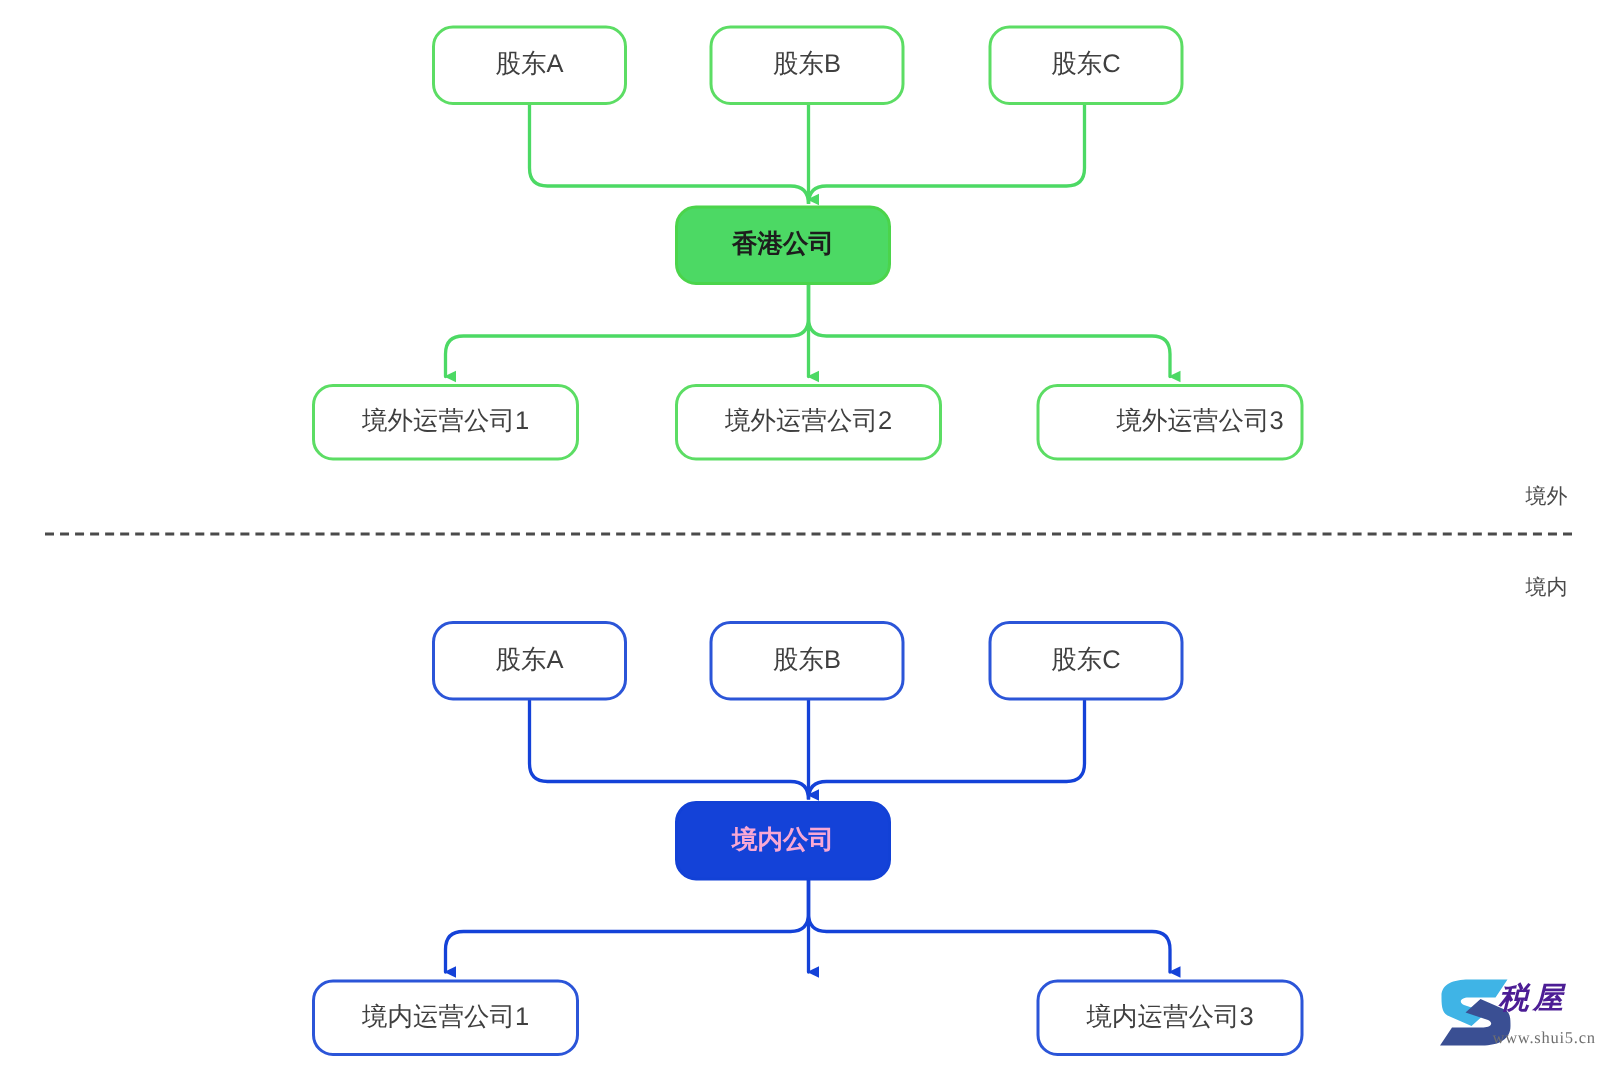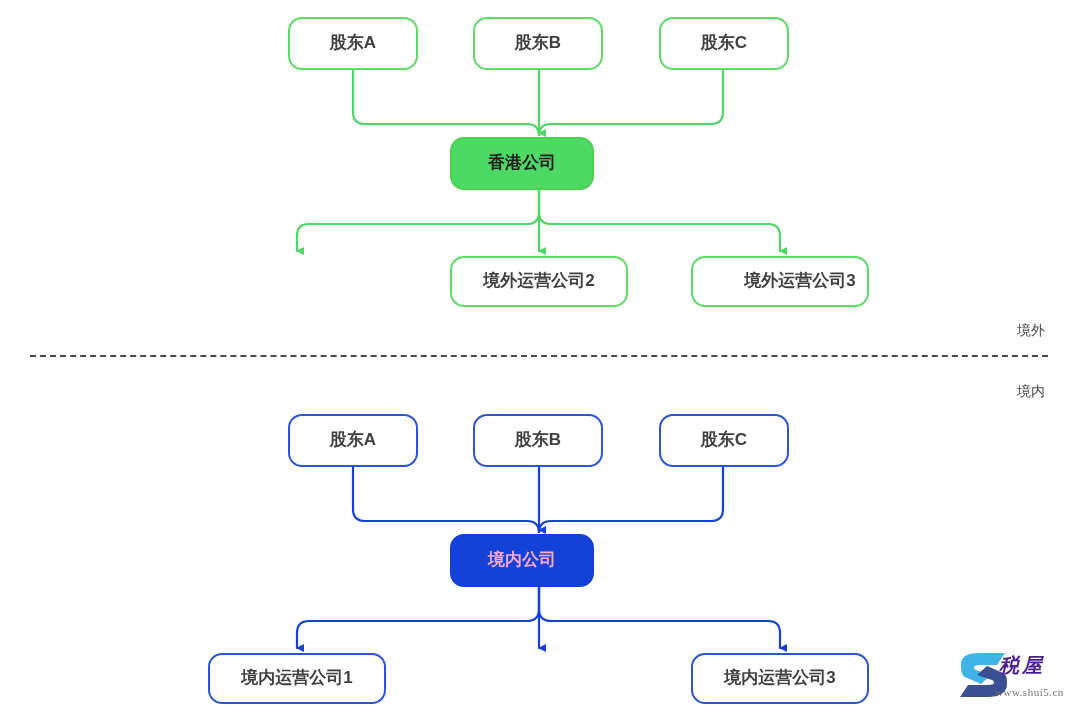--- a/index.html
+++ b/index.html
@@ -5,21 +5,21 @@
   html,body{margin:0;padding:0;}
   body{
     width:1080px;height:726px;background:#ffffff;overflow:hidden;position:relative;
     font-family:"Liberation Sans","DejaVu Sans",sans-serif;
   }
   #stage{position:absolute;left:0;top:0;width:1080px;height:726px;}
   svg.layer{position:absolute;left:0;top:0;width:1080px;height:726px;pointer-events:none;}
 
   .node{
     position:absolute;box-sizing:border-box;display:flex;align-items:center;justify-content:center;
-    border-radius:14px;text-align:center;line-height:1.1;font-weight:bold;
+    border-radius:14px;text-align:center;line-height:1.1;
   }
   .node span{display:block;}
 
   
   .n-green{
     border:2px solid #5cdd64;background:#ffffff;color:#3f3f3f;font-size:17px;
   }
   .n-green-fill{
     border:2px solid #4bd44b;background:#4cd964;color:#1d1d1d;font-size:17px;font-weight:bold;
   }
@@ -104,20 +104,23 @@
     <span>股东B</span>
   </div>
   <div class="node n-green sh" style="left:659px;top:17px;">
     <span>股东C</span>
   </div>
 
   <div class="node n-green-fill hub" style="left:450px;top:137px;">
     <span>香港公司</span>
   </div>
 
+  <div class="node n-green op" style="left:208px;top:256px;">
+    <span>境外运营公司1</span>
+  </div>
   <div class="node n-green op" style="left:450px;top:256px;">
     <span>境外运营公司2</span>
   </div>
   <div class="node n-green op" style="left:691px;top:256px;padding-left:40px;">
     <span>境外运营公司3</span>
   </div>
 
   <div class="zone-label" style="left:925px;top:322px;">境外</div>
   <div class="divider"></div>
   <div class="zone-label" style="left:925px;top:383px;">境内</div>

